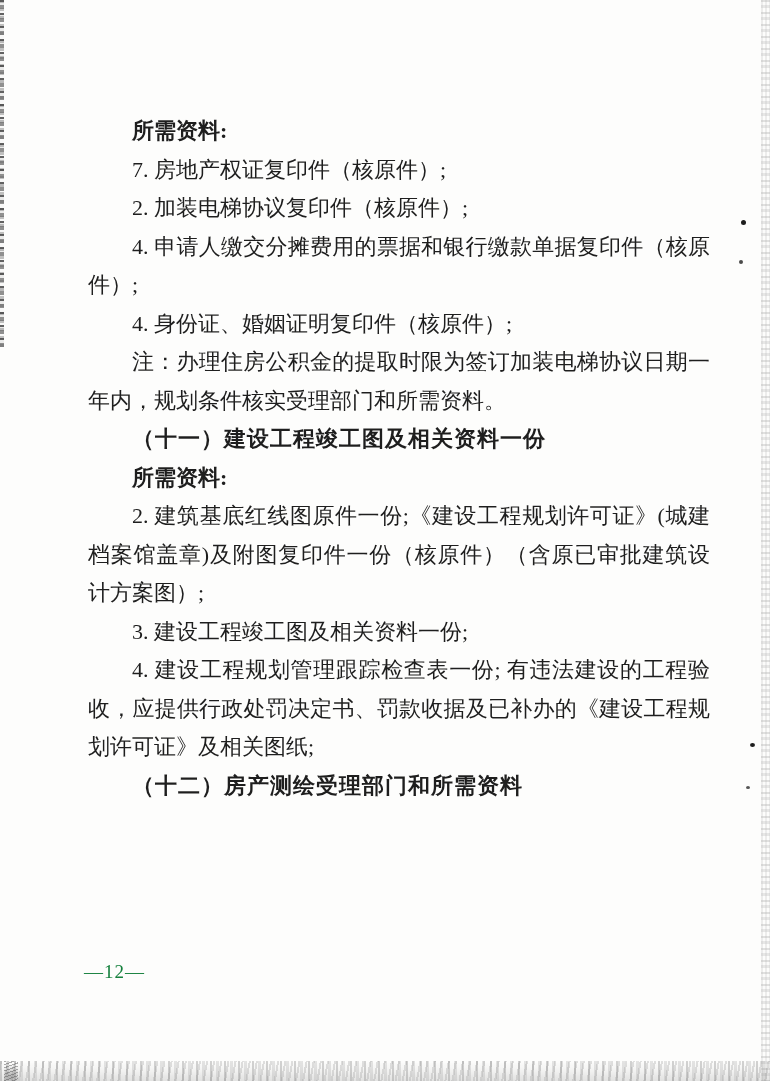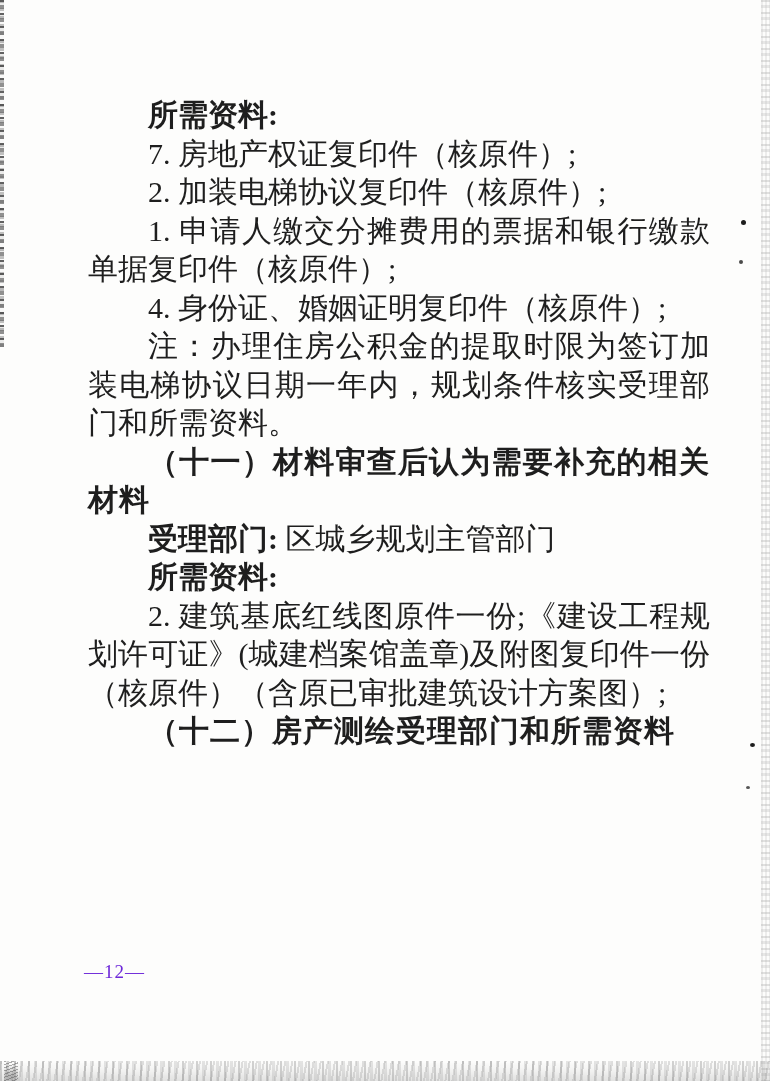--- a/index.html
+++ b/index.html
@@ -10,40 +10,40 @@
   body{
     width:770px;height:1081px;
     position:relative;
     background:var(--paper);
     overflow:hidden;
     font-family:"Liberation Serif","DejaVu Serif",serif;
     color:var(--ink);
   }
   .doc{
     position:absolute;
-    left:88px;top:96px;width:622px;
-    font-size:30px;
+    left:88px;top:112px;width:622px;
+    font-size:22px;
     line-height:38.5px;
     text-align:justify;
   }
   .para{
     margin:0;
     text-indent:2em;
     word-break:break-all;
   }
   .para.label{font-weight:bold;}
   .para.heading{font-weight:bold;letter-spacing:1px;}
   .para.dept .bold{font-weight:bold;}
   .page-number{
     position:absolute;
     left:84px;top:961px;
     font-size:19px;
     line-height:22px;
     letter-spacing:1px;
-    color:#6d28d9;
+    color:#15803d;
   }
   
   .edge-left{
     position:absolute;left:0;top:0;width:4px;height:347px;
     background:
       repeating-linear-gradient(180deg, rgba(25,25,25,.85) 0 2px, rgba(160,160,160,.25) 2px 5px, rgba(70,70,70,.75) 5px 9px, rgba(210,210,210,.15) 9px 13px),
       repeating-linear-gradient(180deg, rgba(90,90,90,.5) 0 3px, transparent 3px 8px);
     opacity:.8;
   }
   .edge-right{
@@ -77,27 +77,28 @@
   .speck.s3{left:750px;top:743px;width:5px;height:4px;}
   .speck.s4{left:746px;top:786px;width:4px;height:3px;opacity:.75;}
 </style>
 </head>
 <body>
 
 <div class="doc">
     <p class="para label">所需资料:</p>
     <p class="para item">7. 房地产权证复印件（核原件）;</p>
     <p class="para item">2. 加装电梯协议复印件（核原件）;</p>
-    <p class="para item">1. 申请人缴交分摊费用的票据和银行缴款单据复印件（核原件）;</p>
+    <p class="para item">4. 申请人缴交分摊费用的票据和银行缴款单据复印件（核原件）;</p>
     <p class="para item">4. 身份证、婚姻证明复印件（核原件）;</p>
     <p class="para item">注：办理住房公积金的提取时限为签订加装电梯协议日期一年内，规划条件核实受理部门和所需资料。</p>
-    <p class="para heading">（十一）材料审查后认为需要补充的相关材料</p>
-    <p class="para dept"><span class="bold">受理部门: </span>区城乡规划主管部门</p>
+    <p class="para heading">（十一）建设工程竣工图及相关资料一份</p>
     <p class="para label">所需资料:</p>
     <p class="para item">2. 建筑基底红线图原件一份;《建设工程规划许可证》(城建档案馆盖章)及附图复印件一份（核原件）（含原已审批建筑设计方案图）;</p>
+    <p class="para item">3. 建设工程竣工图及相关资料一份;</p>
+    <p class="para item">4. 建设工程规划管理跟踪检查表一份; 有违法建设的工程验收，应提供行政处罚决定书、罚款收据及已补办的《建设工程规划许可证》及相关图纸;</p>
     <p class="para heading">（十二）房产测绘受理部门和所需资料</p>
   </div>
 
 <div class="page-number">—12—</div>
 
 <div class="edge-left"></div>
 <div class="edge-right"></div>
 <div class="edge-bottom"></div>
 <div class="corner-smudge"></div>
 <div class="speck s1"></div>

